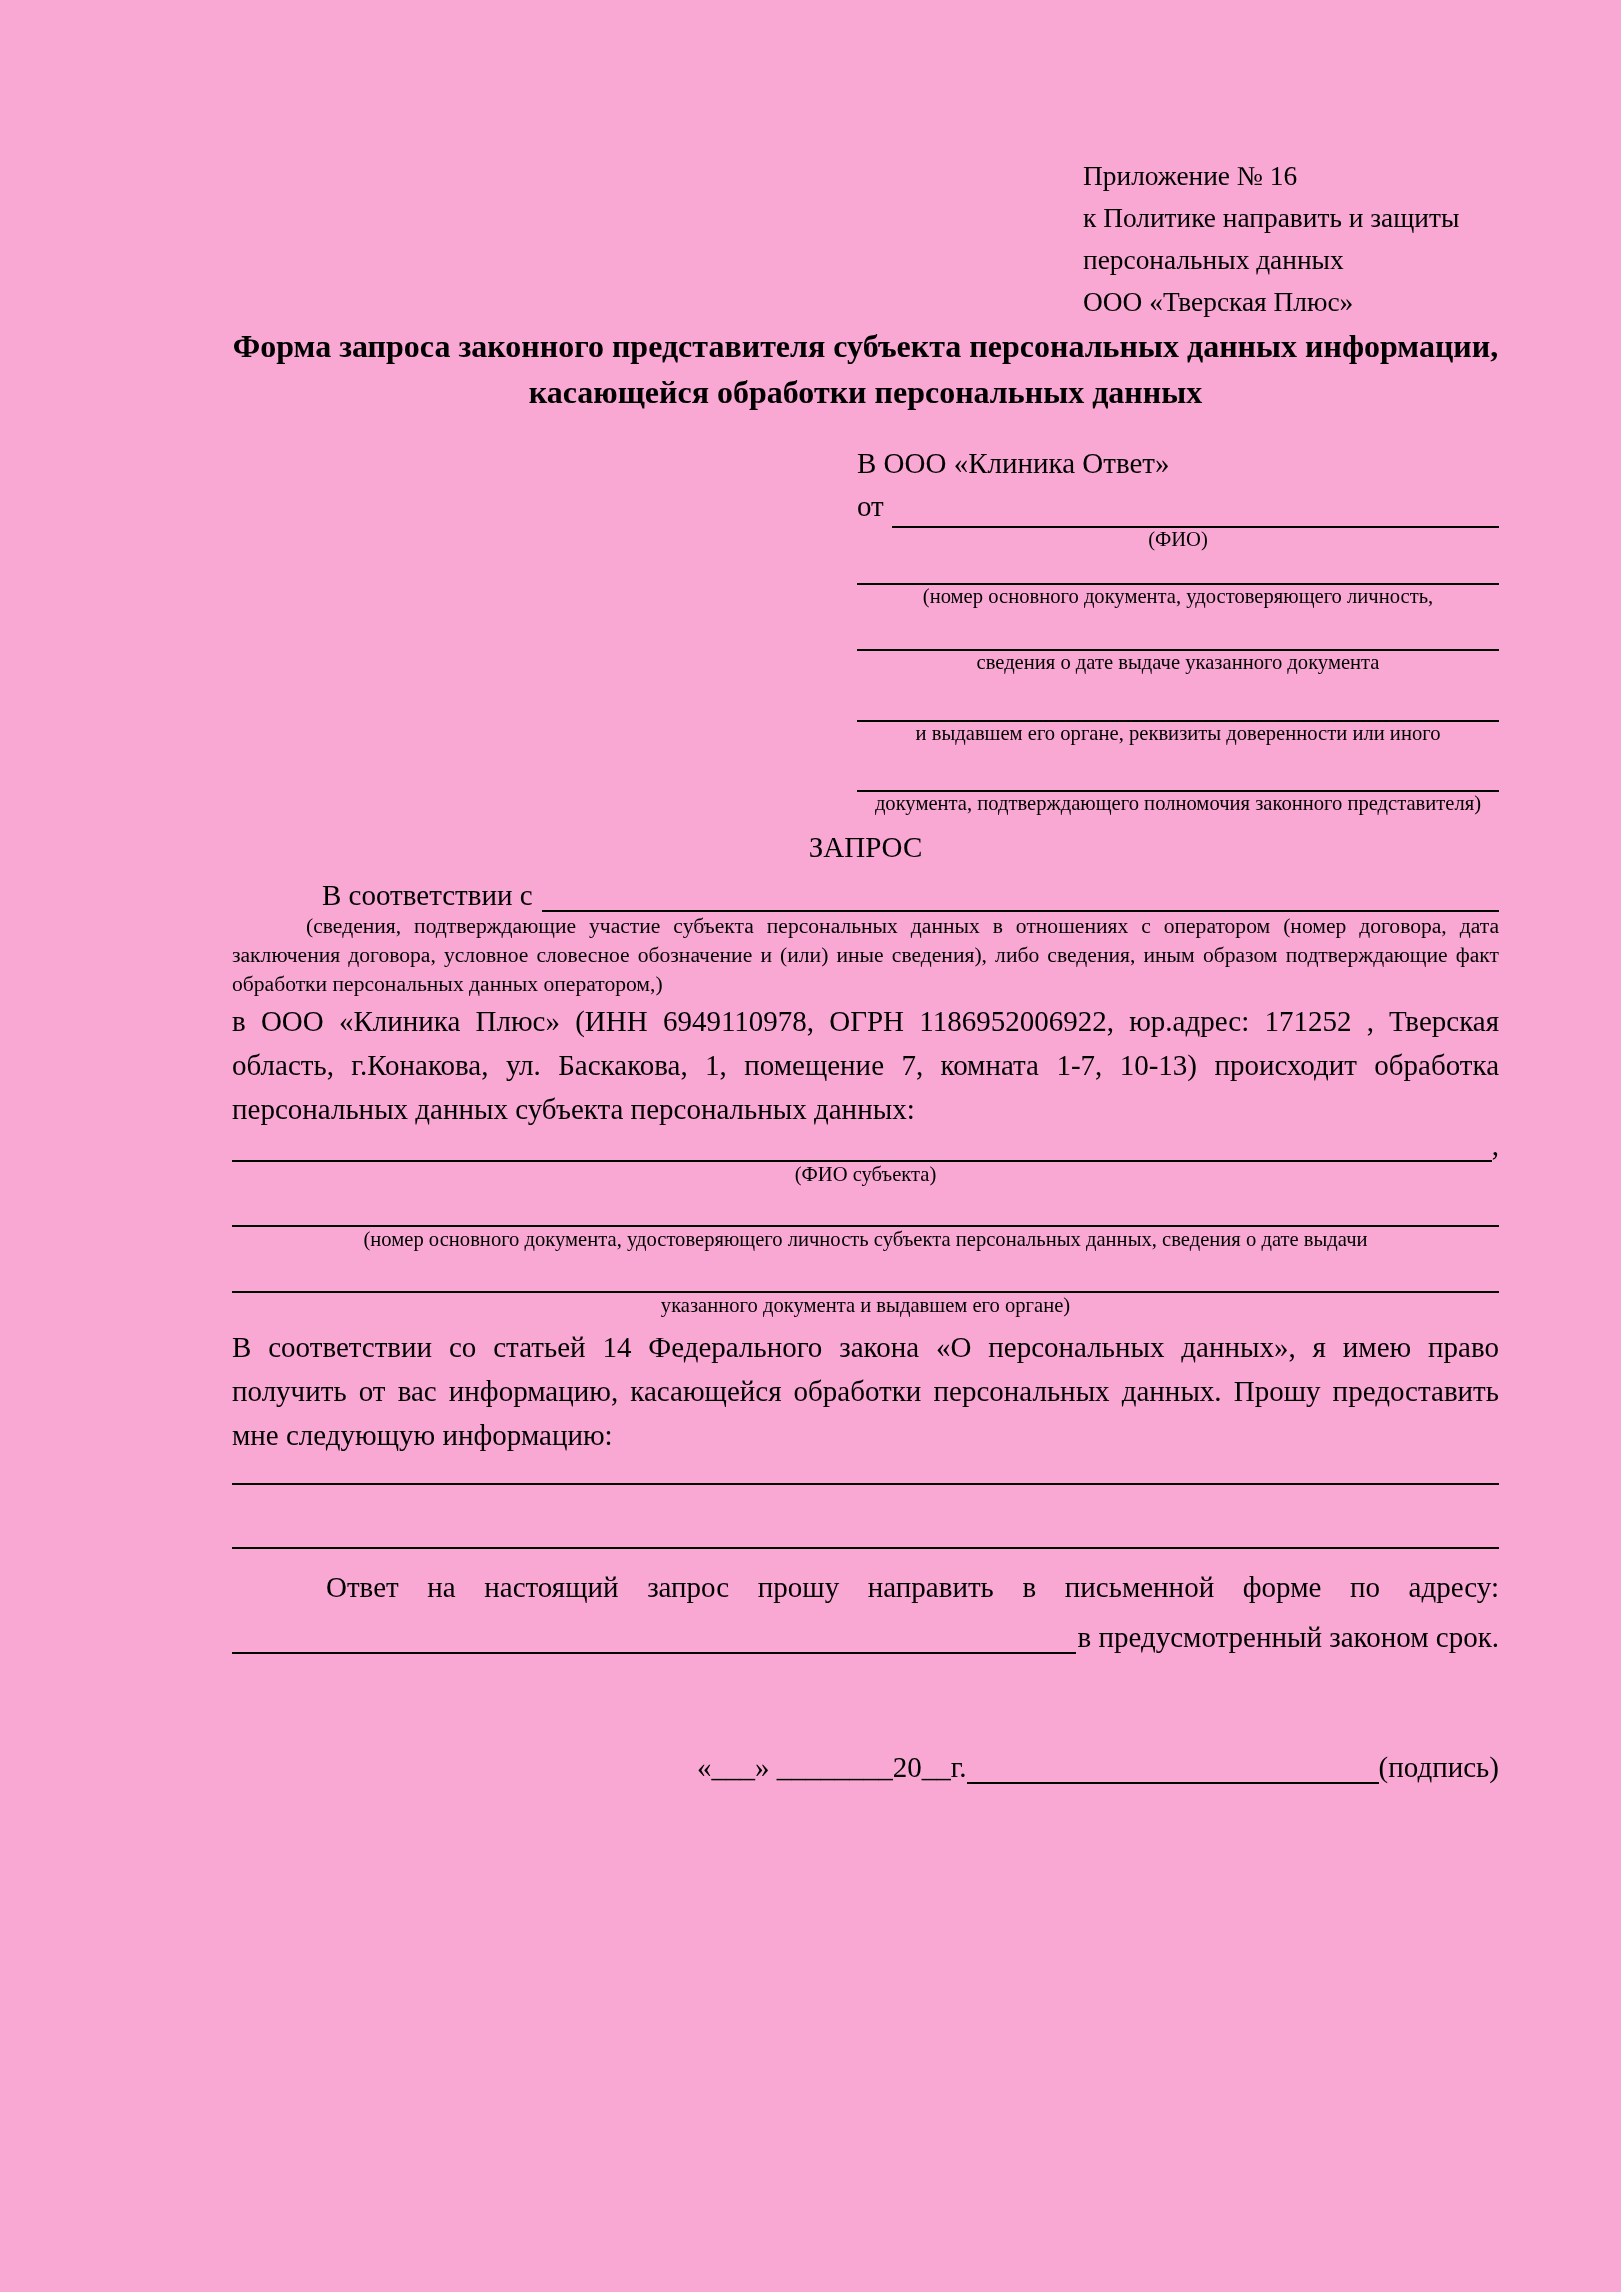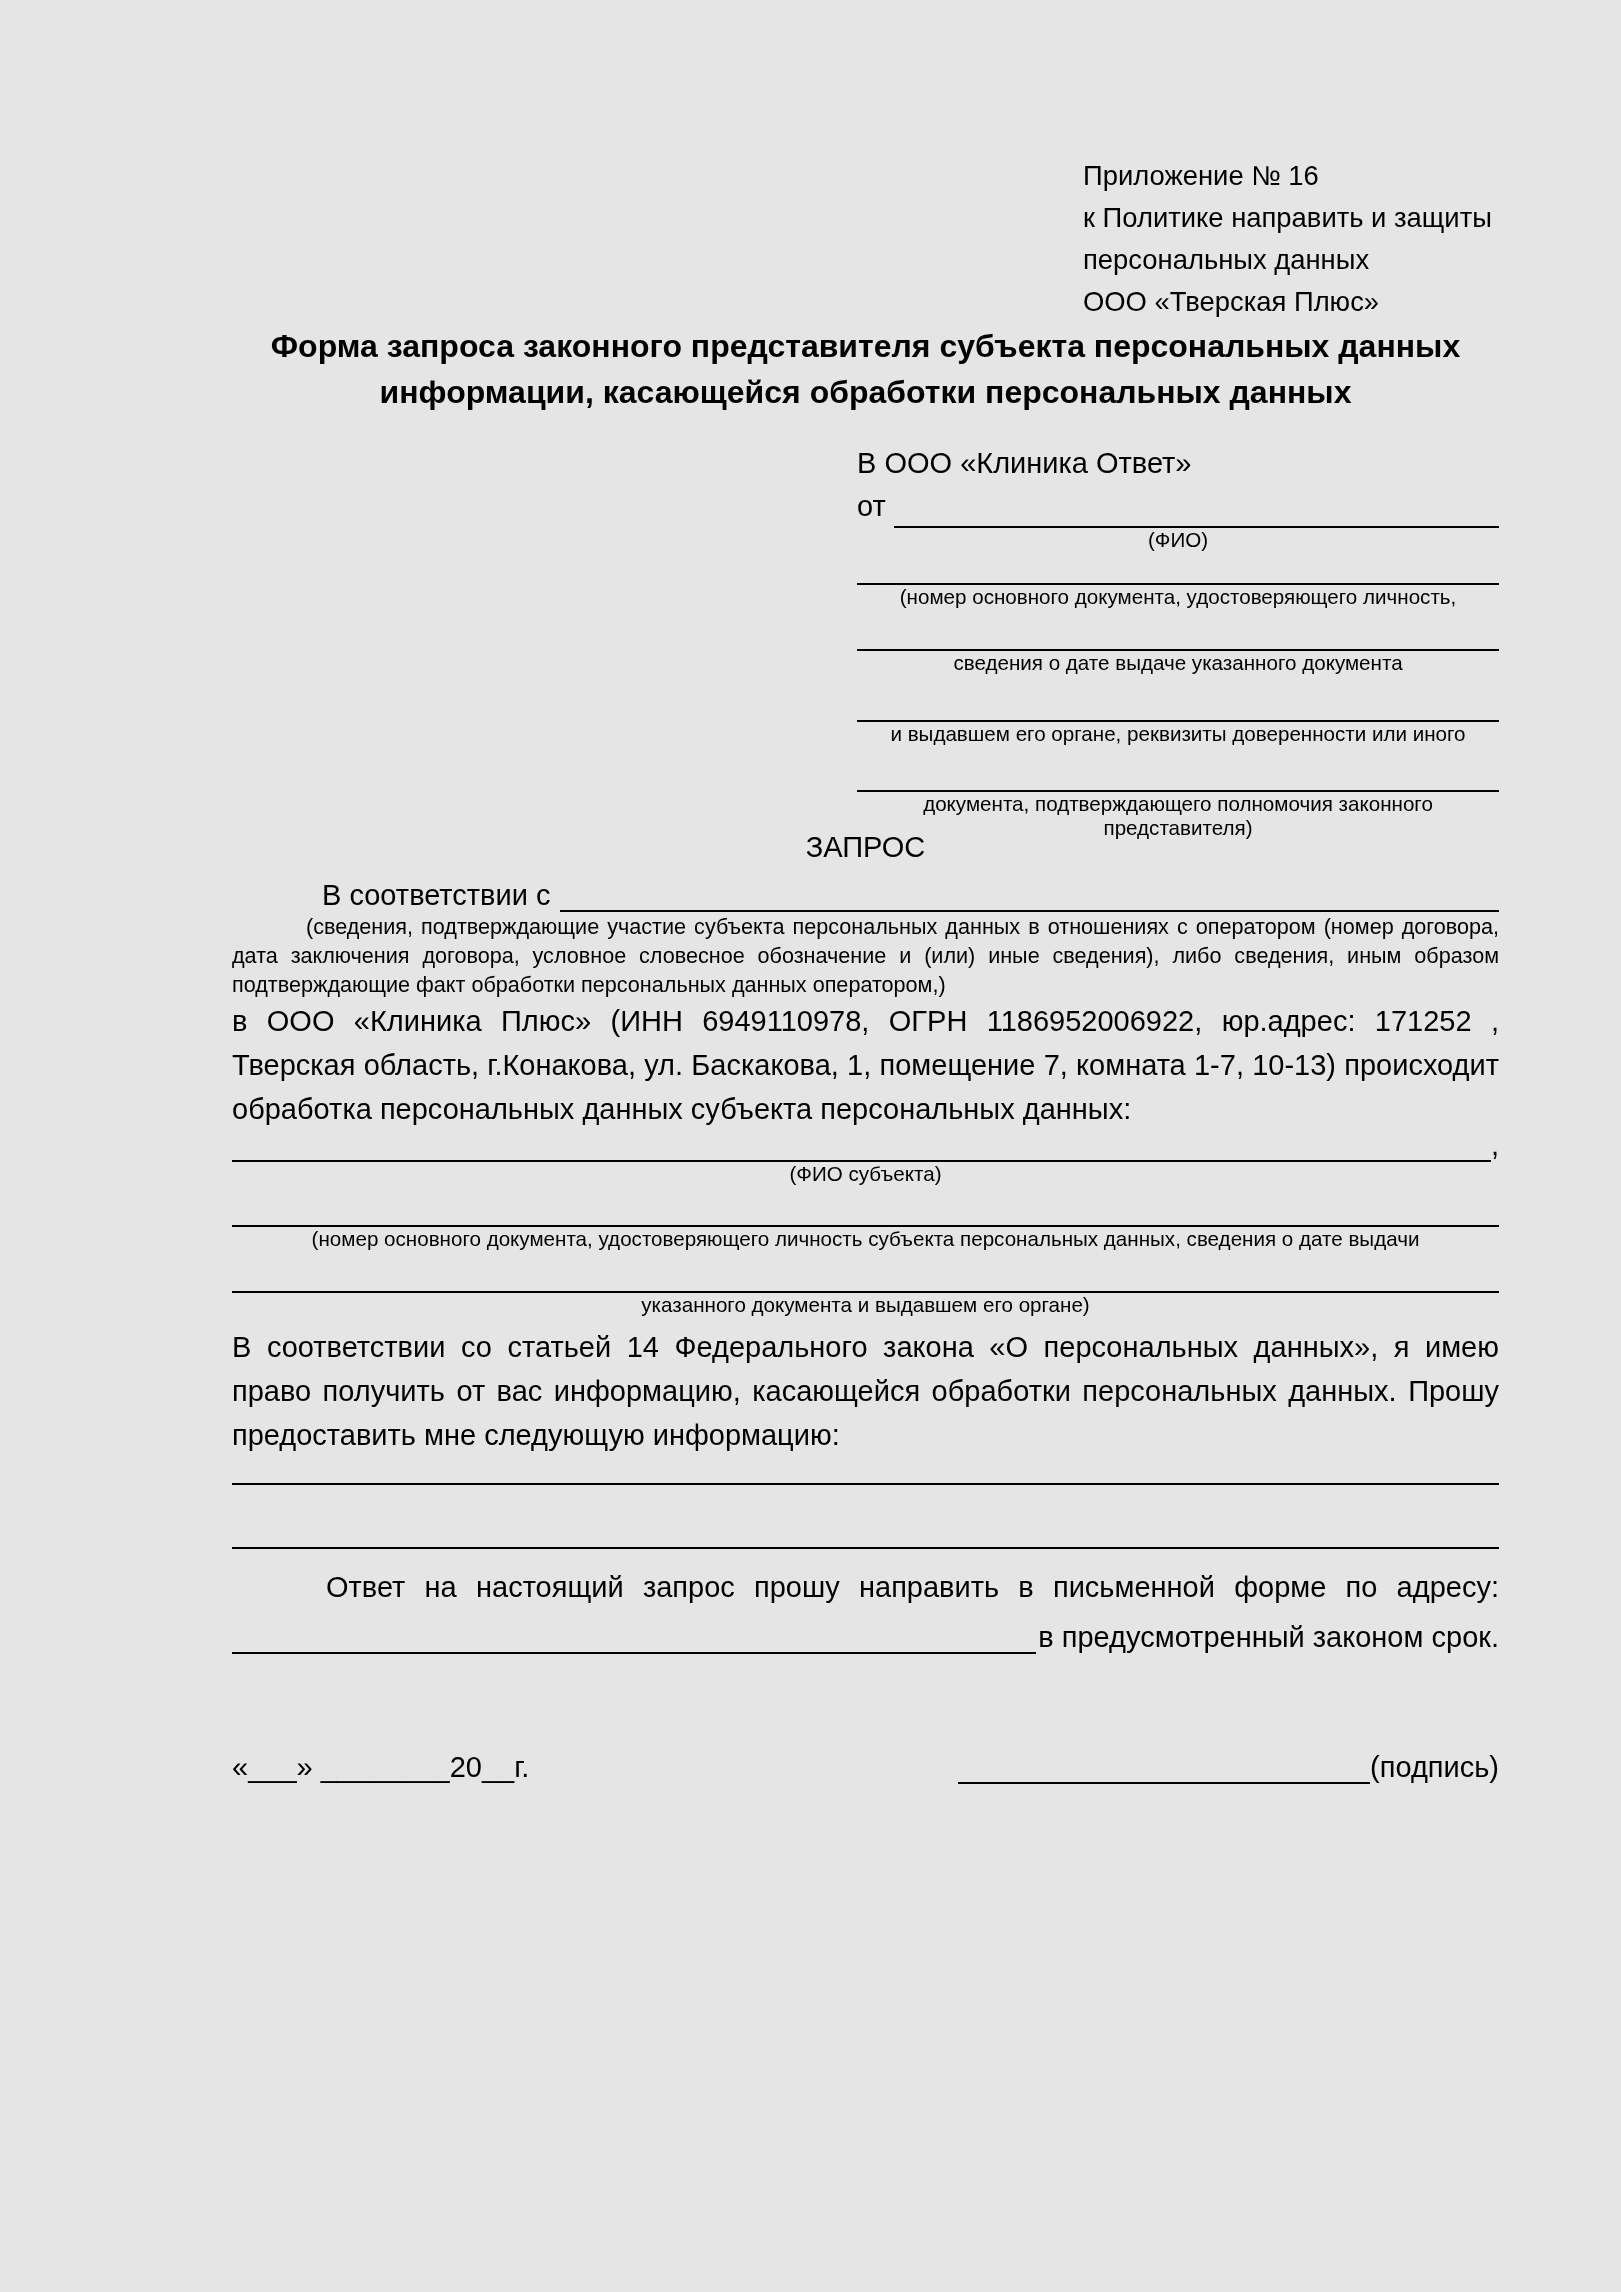--- a/index.html
+++ b/index.html
@@ -1,18 +1,18 @@
 <!DOCTYPE html>
 <html><head>
 <meta charset="utf-8">
 <style>
   html,body{margin:0;padding:0;background:#888;}
   .page{
-    width:1621px;height:2293px;background:#e5e5e5;margin:0 auto;
-    font-family:Liberation Sans, sans-serif;color:#000;
+    width:1621px;height:2293px;background:#f9a8d4;margin:0 auto;
+    font-family:Liberation Serif, serif;color:#000;
     position:relative;box-sizing:border-box;
     padding:155px 122px 0 232px;
   }
   .content{width:1267px;}
   
   .header-note{margin-left:851px;font-size:27.4px;line-height:42px;}
   
   .form-title{
     text-align:center;font-weight:bold;
     font-size:32px;line-height:46px;
@@ -41,21 +41,21 @@
   .wide-cap{font-size:20.6px;line-height:24.5px;text-align:center;}
   .gap8{height:7.8px;}
   .blank1{margin-top:25.5px;border-bottom:2.9px solid #000;height:1px;}
   .blank2{margin-top:61px;border-bottom:2.9px solid #000;height:1px;}
   .reply-par{margin-top:15.7px;}
   .tail-row{display:flex;align-items:flex-end;height:45px;font-size:29px;}
   .tail-row .fill-line{height:39px;}
   .tail-row .tail-text{white-space:nowrap;padding-left:2px;}
   
   .footer-row{
-    margin-top:86px;display:flex;justify-content:space-between;
+    margin-top:86px;display:flex;justify-content:flex-end;
     align-items:flex-end;font-size:29px;height:44px;
   }
   .sig-group{display:flex;align-items:flex-end;}
   .sig-line{width:412px;border-bottom:2.9px solid #000;height:37px;}
   .sig-cap{white-space:nowrap;}
 </style>
 </head>
 <body>
 
 <div class="page">

